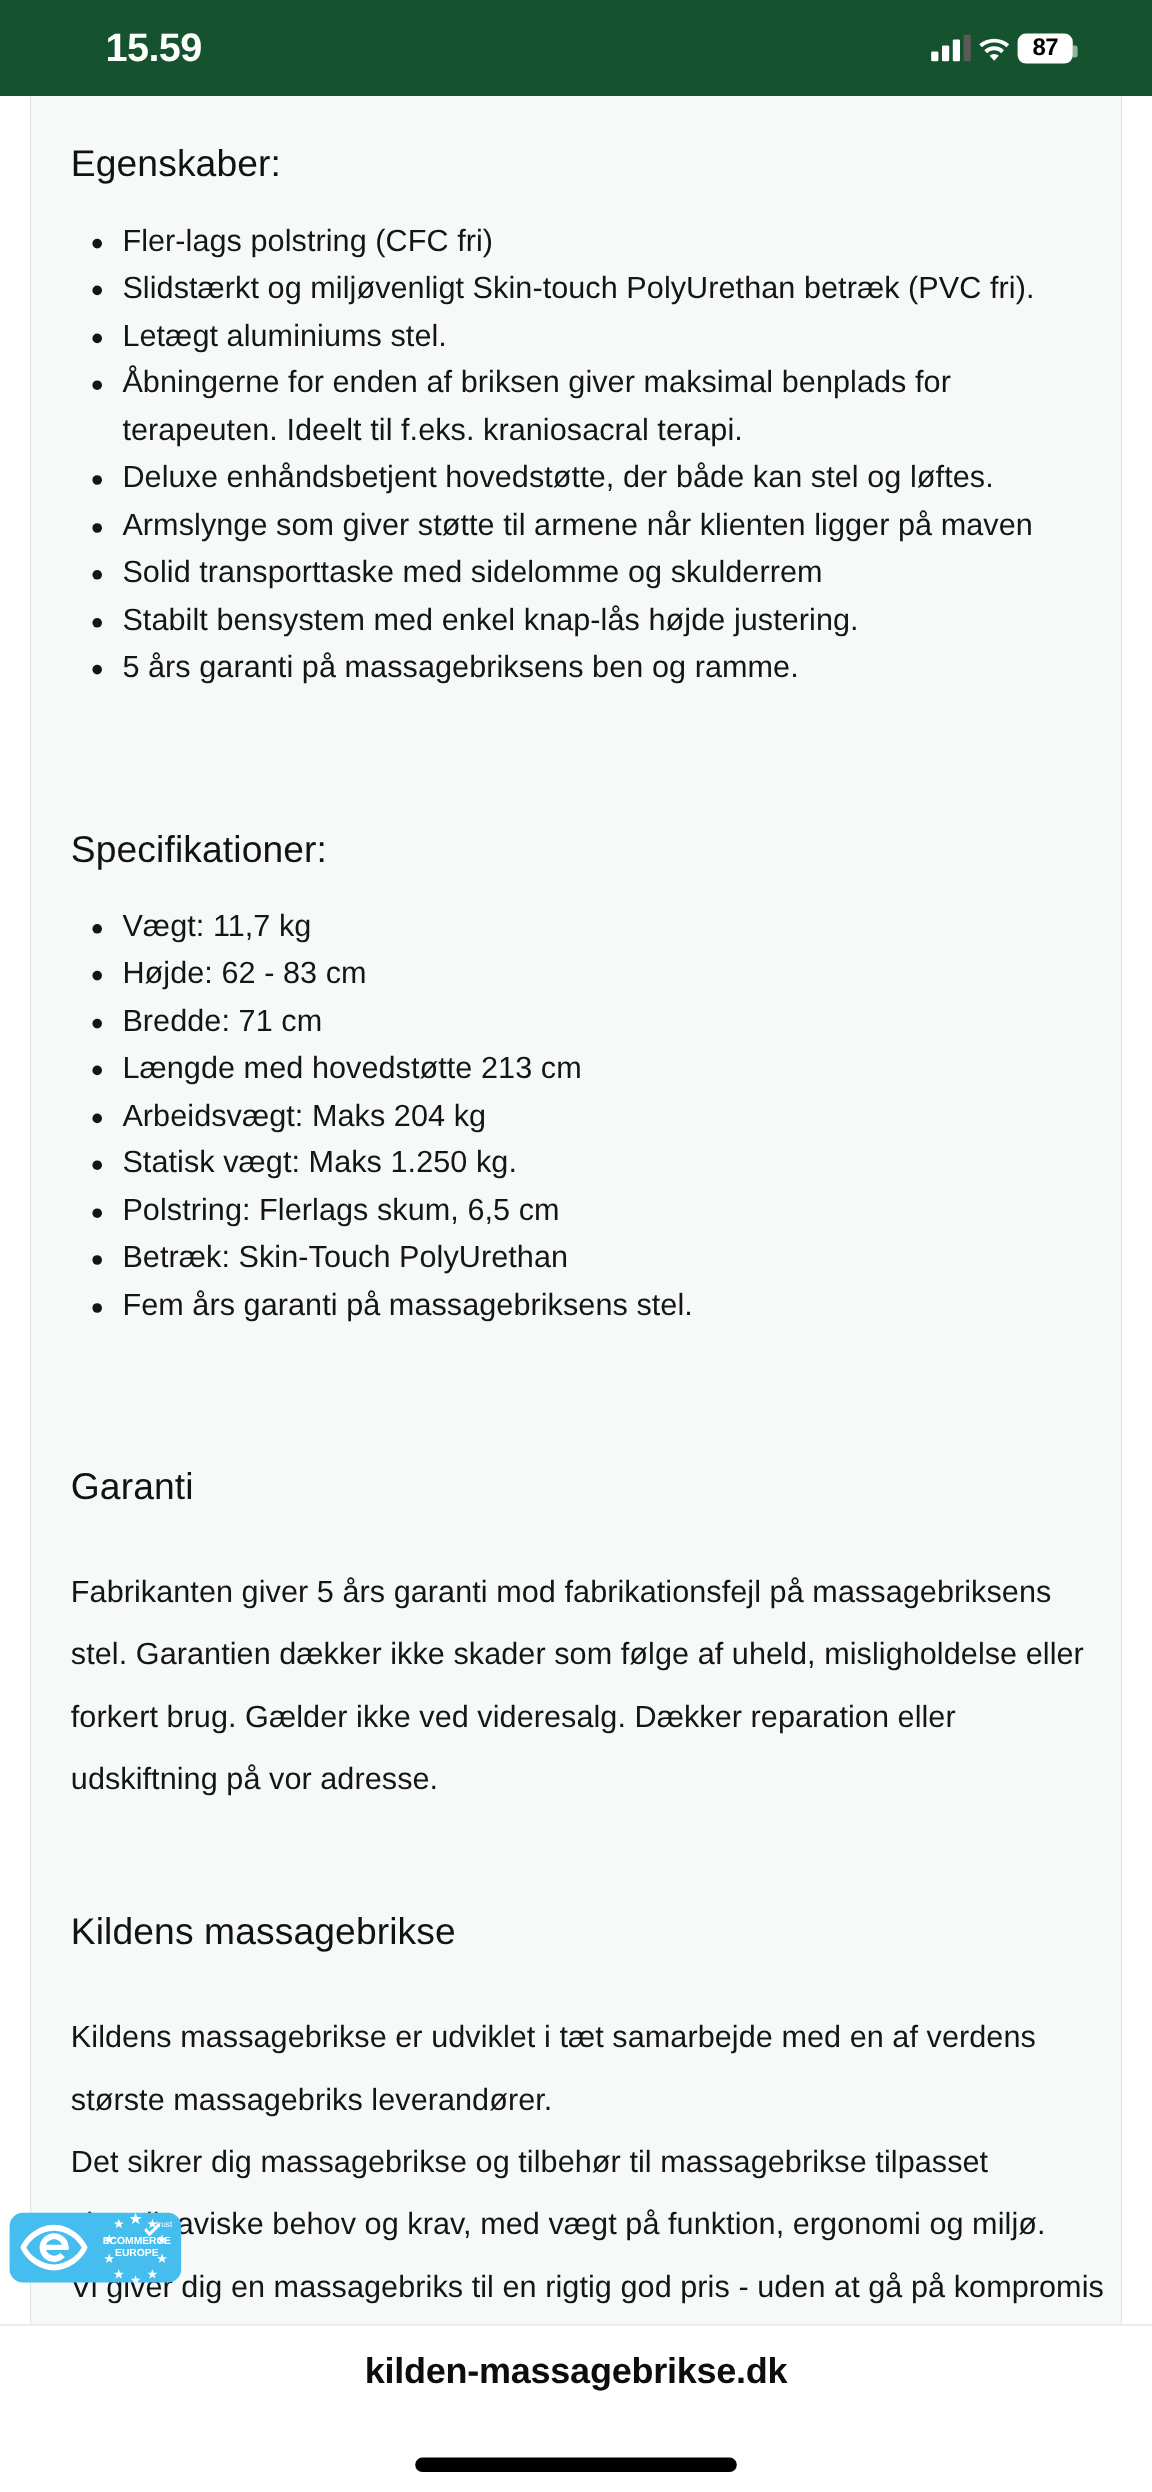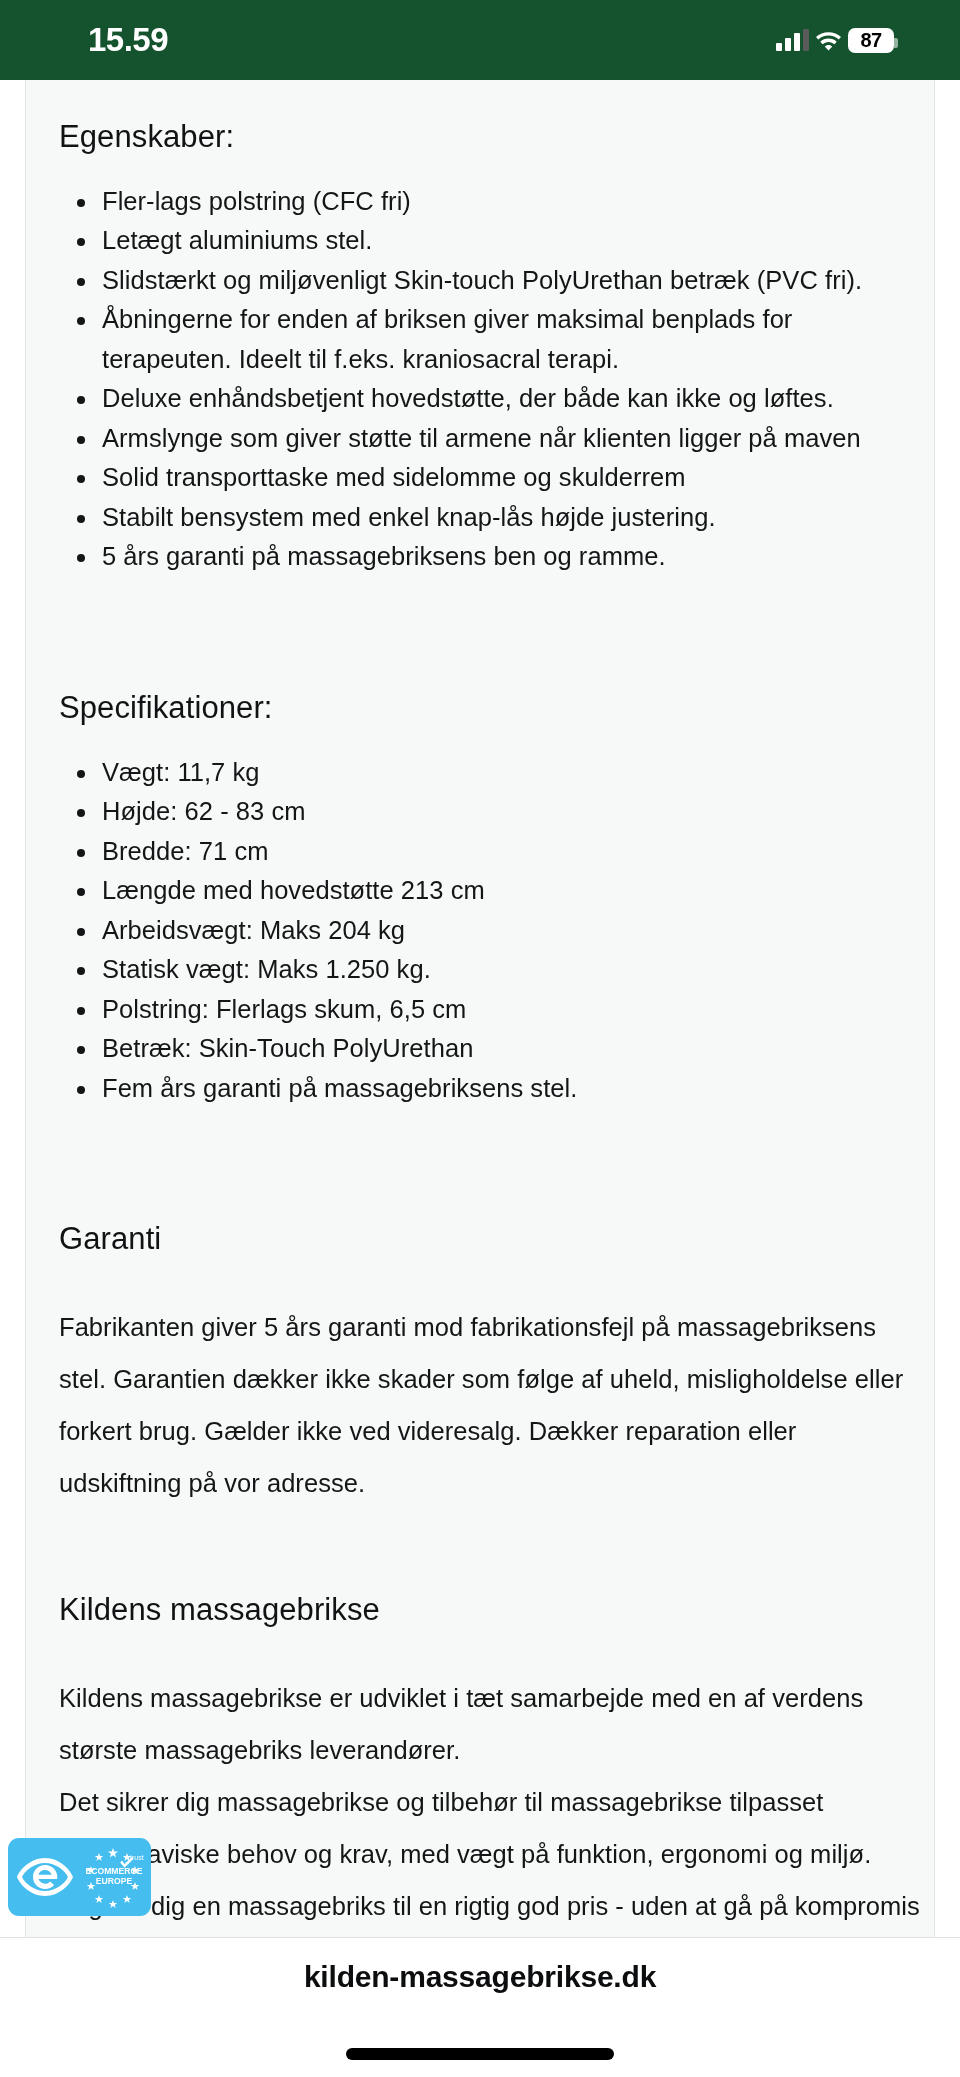--- a/index.html
+++ b/index.html
@@ -143,23 +143,23 @@
 
   .gap-big   { height: 82px; }
   .gap-huge  { height: 112px; }
   .gap-mid   { height: 42px; }
   .gap-small { height: 26px; }
 
   
   .trustmark {
     position: absolute;
     left: 8px;
-    bottom: 39px;
+    bottom: 53px;
     width: 143px;
-    height: 78px;
+    height: 58px;
     background: #45bdee;
     border-radius: 11px;
     display: flex;
     align-items: center;
     justify-content: center;
     gap: 6px;
     z-index: 20;
     overflow: hidden;
   }
   .tm-eye { width: 62px; height: 48px; display: block; flex: none; }
@@ -221,24 +221,24 @@
       </span>
     </div>
   </div>
 
   <div class="content">
     <div class="page-card">
 
       <h2 class="h-section">Egenskaber:</h2>
       <ul class="bullets">
         <li>Fler-lags polstring (CFC fri)</li>
+        <li>Slidstærkt og miljøvenligt Skin-touch PolyUrethan betræk (PVC fri).</li>
         <li>Letægt aluminiums stel.</li>
-        <li>Slidstærkt og miljøvenligt Skin-touch PolyUrethan betræk (PVC fri).</li>
         <li>Åbningerne for enden af briksen giver maksimal benplads for terapeuten. Ideelt til f.eks. kraniosacral terapi.</li>
-        <li>Deluxe enhåndsbetjent hovedstøtte, der både kan ikke og løftes.</li>
+        <li>Deluxe enhåndsbetjent hovedstøtte, der både kan stel og løftes.</li>
         <li>Armslynge som giver støtte til armene når klienten ligger på maven</li>
         <li>Solid transporttaske med sidelomme og skulderrem</li>
         <li>Stabilt bensystem med enkel knap-lås højde justering.</li>
         <li>5 års garanti på massagebriksens ben og ramme.</li>
       </ul>
 
       <div class="gap-huge"></div>
 
       <h2 class="h-section">Specifikationer:</h2>
       <ul class="bullets">

